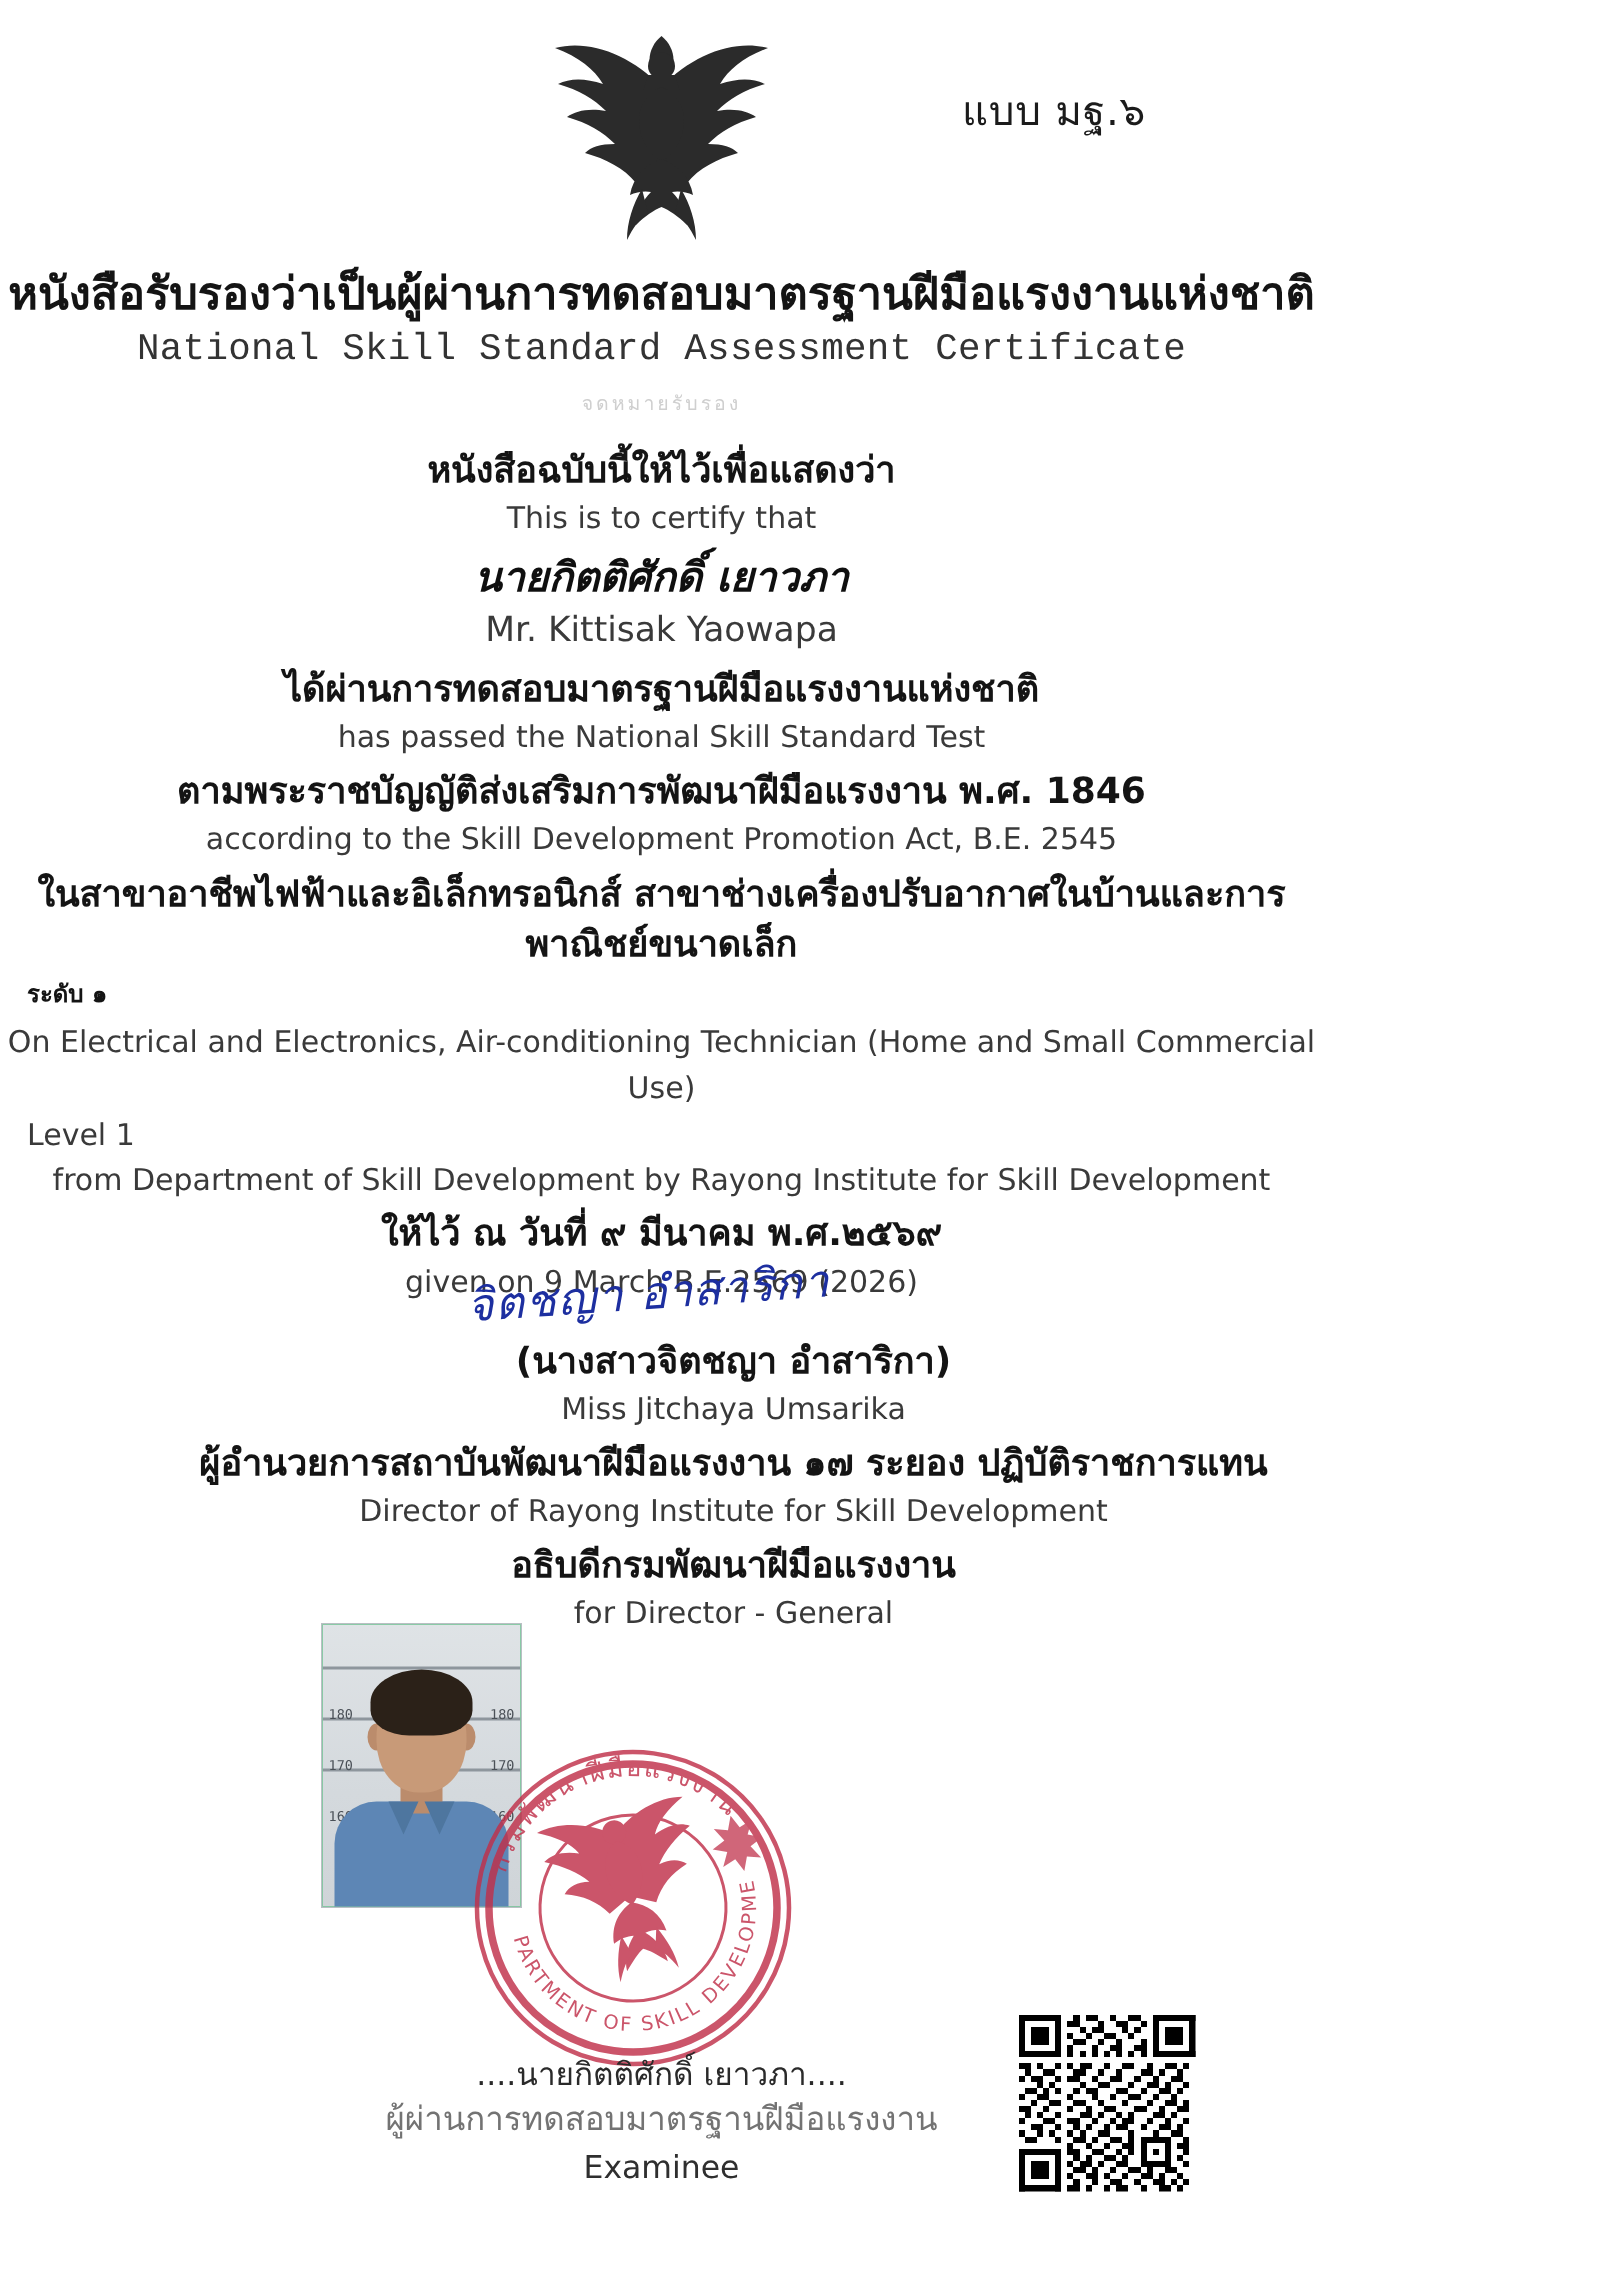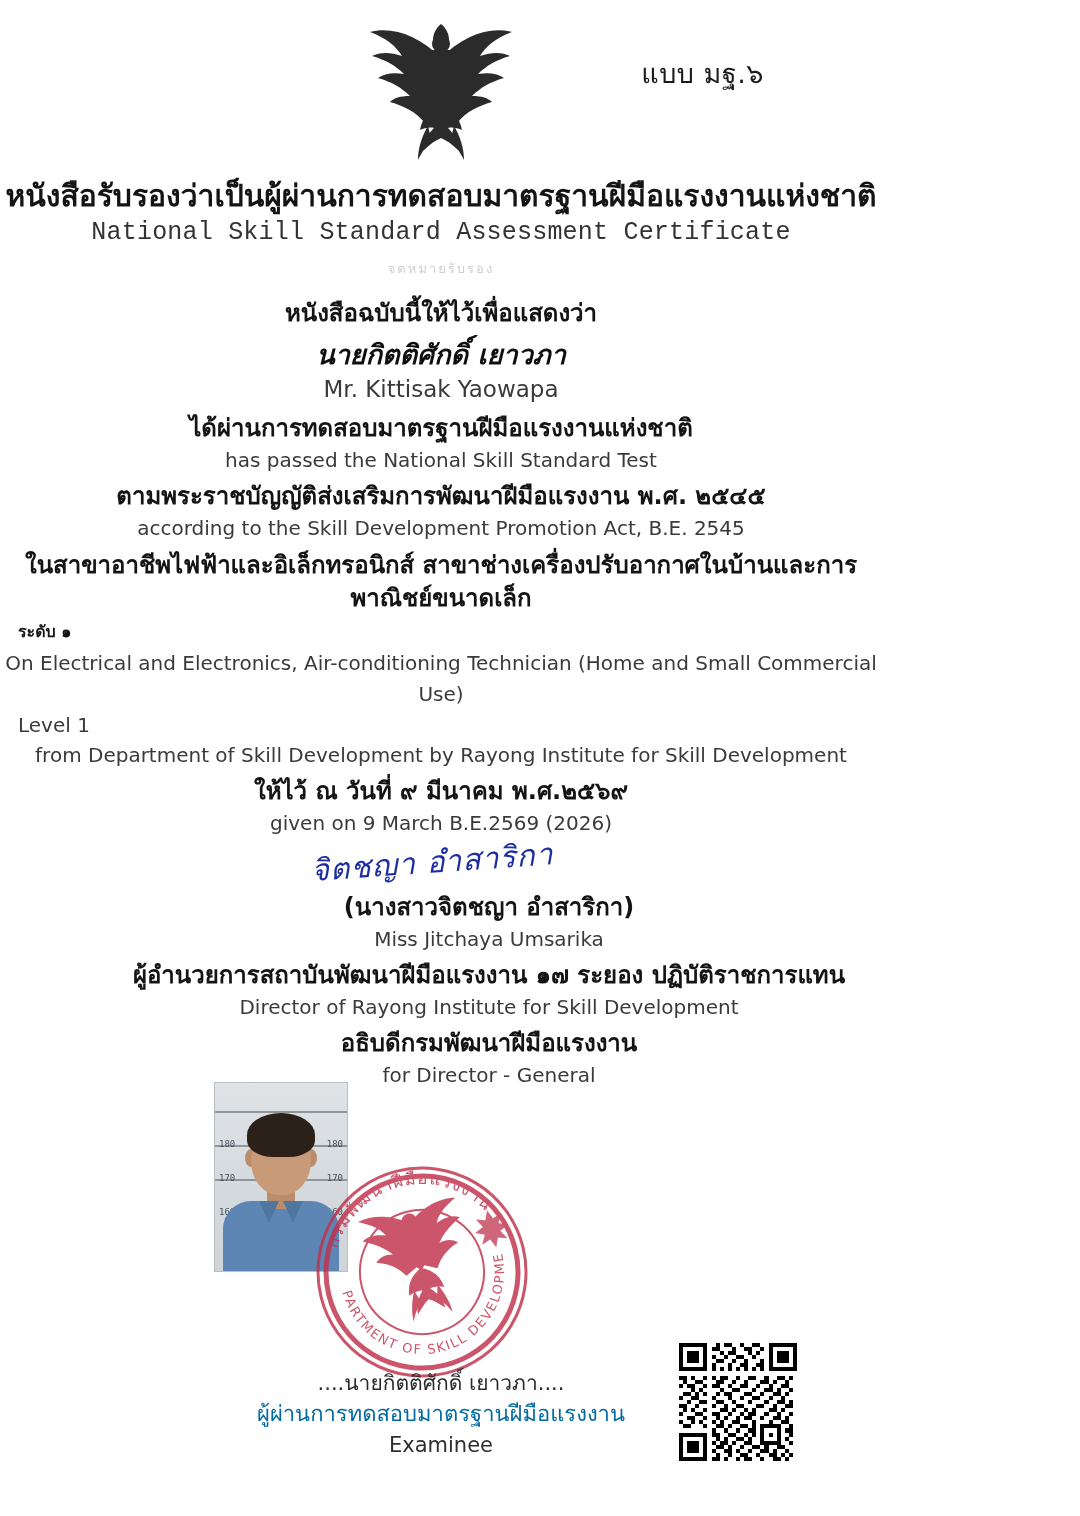--- a/index.html
+++ b/index.html
@@ -275,21 +275,21 @@
     width: 100%;
     text-align: center;
   }
   .examinee-name {
     font-size: 21px;
     color: #2a2a2a;
     line-height: 30px;
   }
   .examinee-role-th {
     font-size: 22px;
-    color: #0369a1;
+    color: #737373;
     line-height: 32px;
   }
   .examinee-role-en {
     font-size: 21px;
     color: #2f2f2f;
     line-height: 30px;
   }
 
   
   .qr {
@@ -327,28 +327,29 @@
       </g>
     </svg>
   </div>
 
   <div class="title-th">หนังสือรับรองว่าเป็นผู้ผ่านการทดสอบมาตรฐานฝีมือแรงงานแห่งชาติ</div>
   <div class="title-en">National Skill Standard Assessment Certificate</div>
   <div class="ghost-line">จดหมายรับรอง</div>
 
   <div class="body-block">
     <div class="line-th">หนังสือฉบับนี้ให้ไว้เพื่อแสดงว่า</div>
+    <div class="line-en">This is to certify that</div>
 
     <div class="name-th">นายกิตติศักดิ์ เยาวภา</div>
     <div class="name-en">Mr. Kittisak Yaowapa</div>
 
     <div class="line-th">ได้ผ่านการทดสอบมาตรฐานฝีมือแรงงานแห่งชาติ</div>
     <div class="line-en">has passed the National Skill Standard Test</div>
 
-    <div class="line-th">ตามพระราชบัญญัติส่งเสริมการพัฒนาฝีมือแรงงาน พ.ศ. ๒๕๔๕</div>
+    <div class="line-th">ตามพระราชบัญญัติส่งเสริมการพัฒนาฝีมือแรงงาน พ.ศ. 1846</div>
     <div class="line-en">according to the Skill Development Promotion Act, B.E. 2545</div>
 
     <div class="field-th">ในสาขาอาชีพไฟฟ้าและอิเล็กทรอนิกส์ สาขาช่างเครื่องปรับอากาศในบ้านและการพาณิชย์ขนาดเล็ก</div>
     <div class="field-level-th">ระดับ ๑</div>
     <div class="field-en">On Electrical and Electronics, Air-conditioning Technician (Home and Small Commercial Use)</div>
     <div class="field-level-en">Level 1</div>
 
     <div class="line-en">from Department of Skill Development by Rayong Institute for Skill Development</div>
 
     <div class="line-th" style="margin-top:6px;">ให้ไว้ ณ วันที่   ๙ มีนาคม พ.ศ.๒๕๖๙</div>

